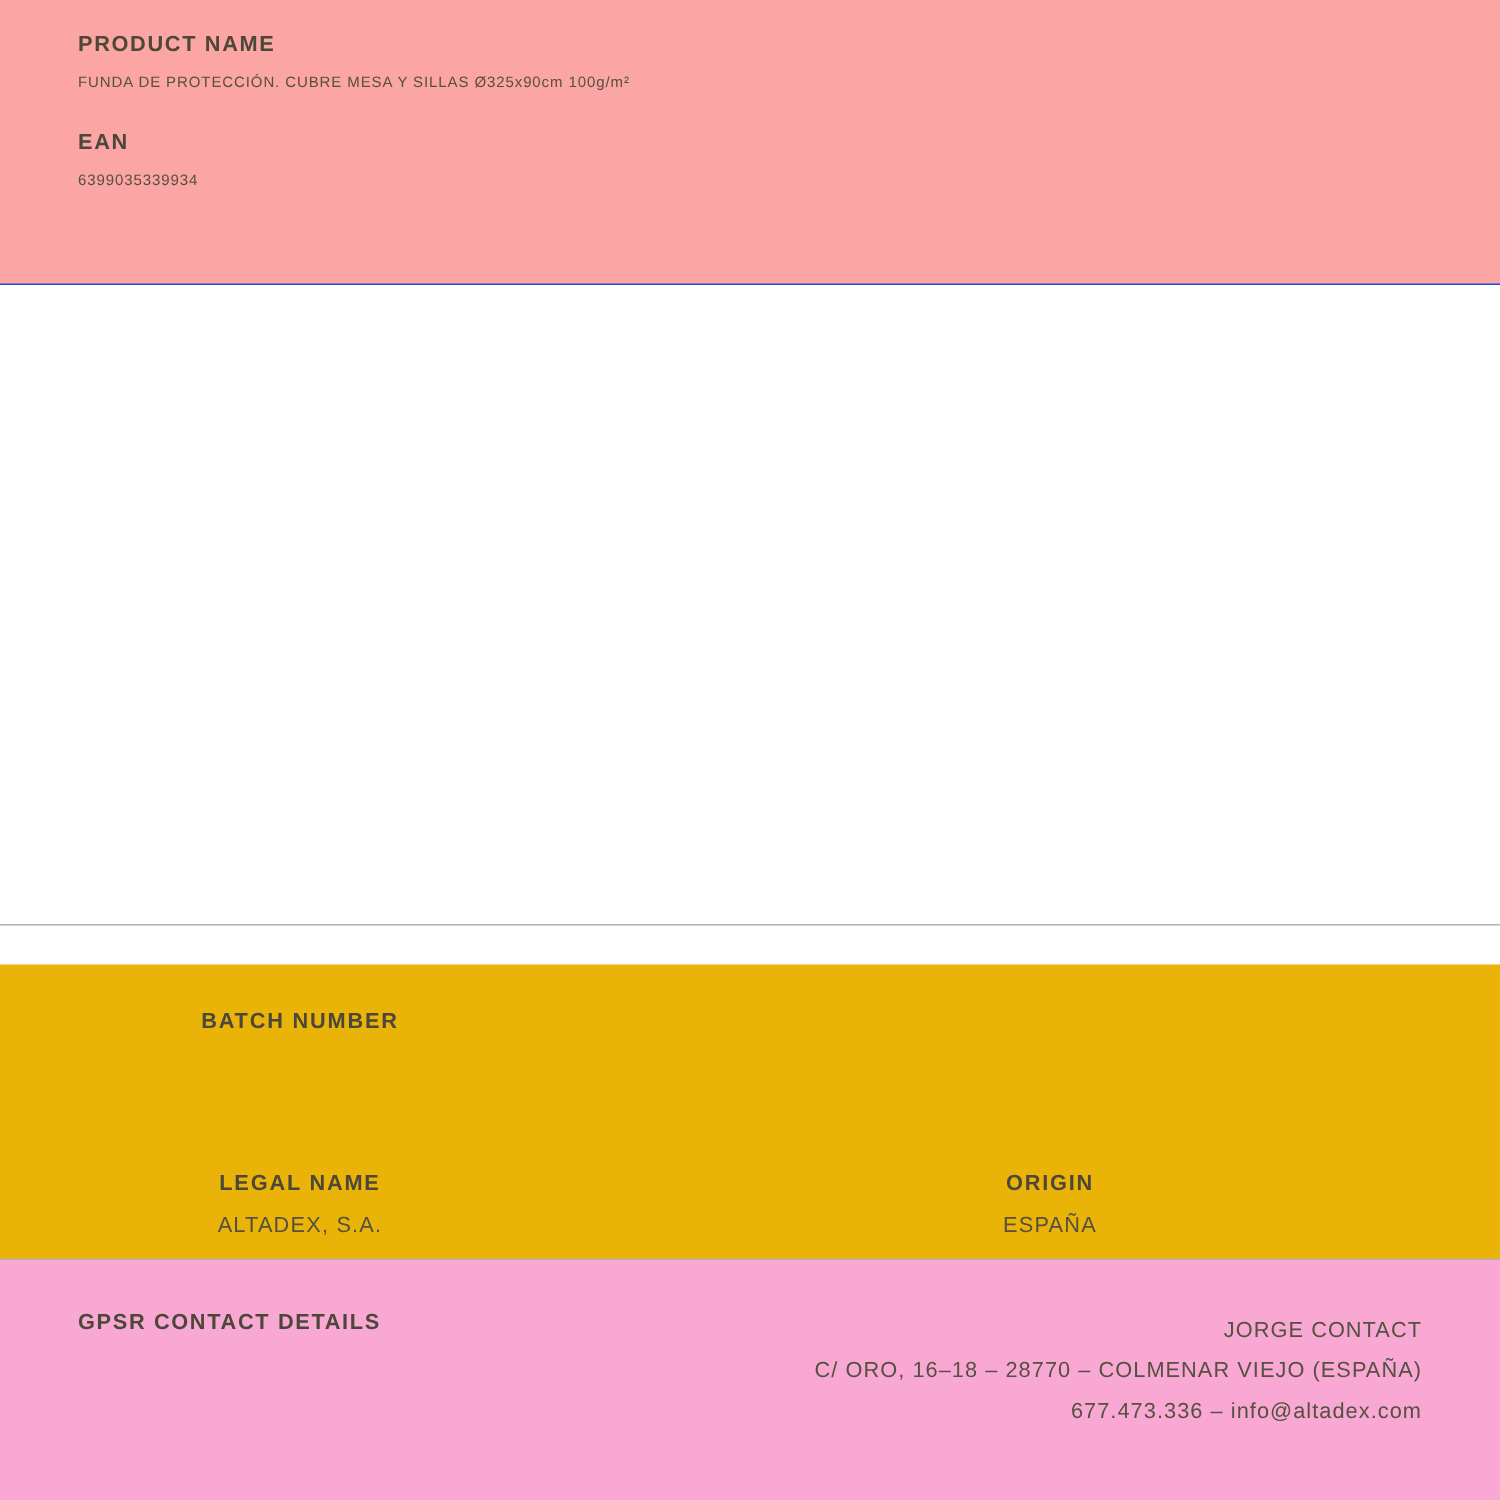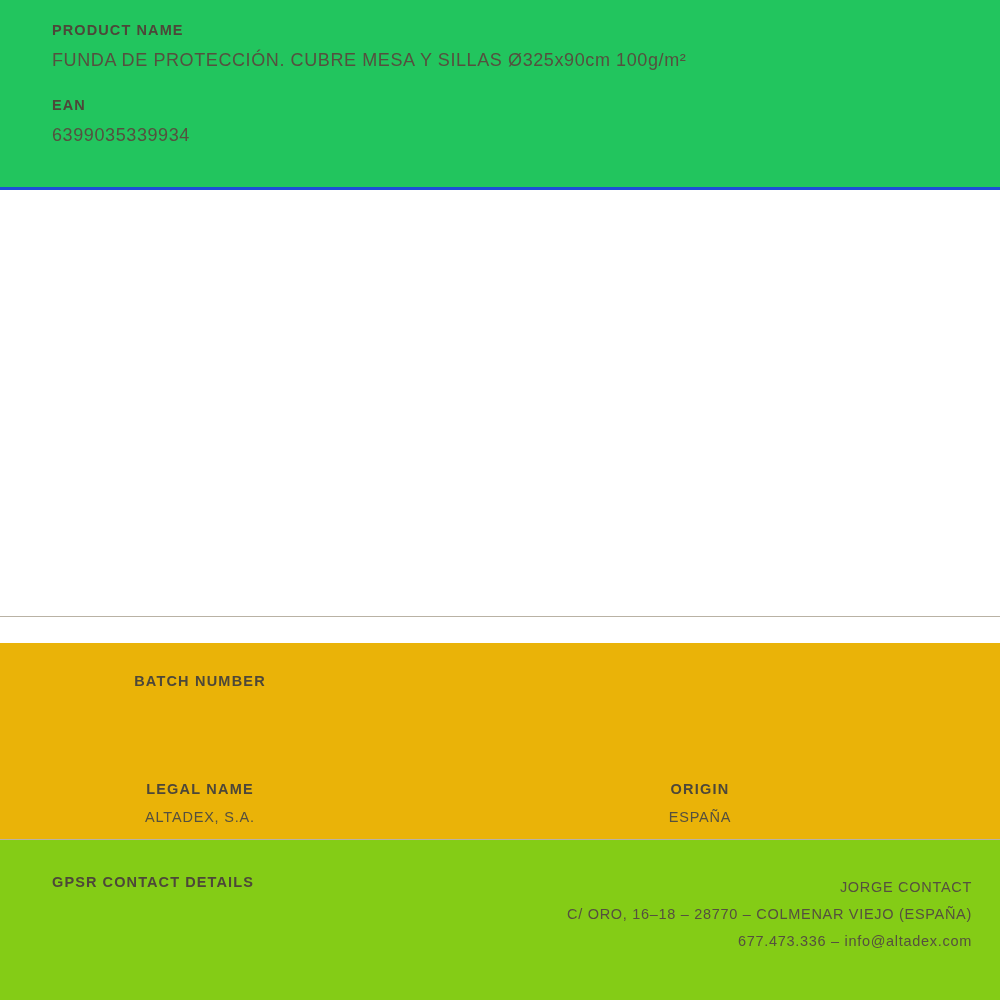--- a/index.html
+++ b/index.html
@@ -17,42 +17,42 @@
   .sheet {
     width: 1000px;
     height: 1000px;
     position: relative;
     display: flex;
     flex-direction: column;
   }
 
   
   .top-block {
-    background: #22c55e;
+    background: #fca5a5;
     padding: 22px 0 20px 0;
-    border-bottom: 3px solid #1d4ed8;
+    border-bottom: 1px solid #1d4ed8;
     box-sizing: border-box;
     height: 190px;
   }
   .field {
     padding-left: 52px;
   }
   .field + .field {
     margin-top: 26px;
   }
   .field-label {
     font-size: 14.5px;
     font-weight: bold;
     letter-spacing: 1.1px;
     color: #4d4739;
     text-transform: uppercase;
     margin-bottom: 12px;
   }
   .field-value {
-    font-size: 18px;
+    font-size: 10px;
     letter-spacing: 0.6px;
     color: #55503f;
   }
 
   
   .blank-area {
     background: #ffffff;
     flex: 1 1 auto;
     border-bottom: 1px solid #b9b2a4;
   }
@@ -88,24 +88,24 @@
     font-size: 14.5px;
     letter-spacing: 0.8px;
     color: #55503f;
     margin-top: 12px;
     min-height: 18px;
   }
   .row-spacer { height: 62px; }
 
   
   .footer {
-    background: #84cc16;
+    background: #f9a8d4;
     box-sizing: border-box;
     height: 160px;
-    padding: 34px 28px 0 52px;
+    padding: 34px 52px 0 52px;
     display: flex;
     justify-content: space-between;
     align-items: flex-start;
   }
   .footer-label {
     font-size: 14.5px;
     font-weight: bold;
     letter-spacing: 1.1px;
     color: #4d4739;
     text-transform: uppercase;

